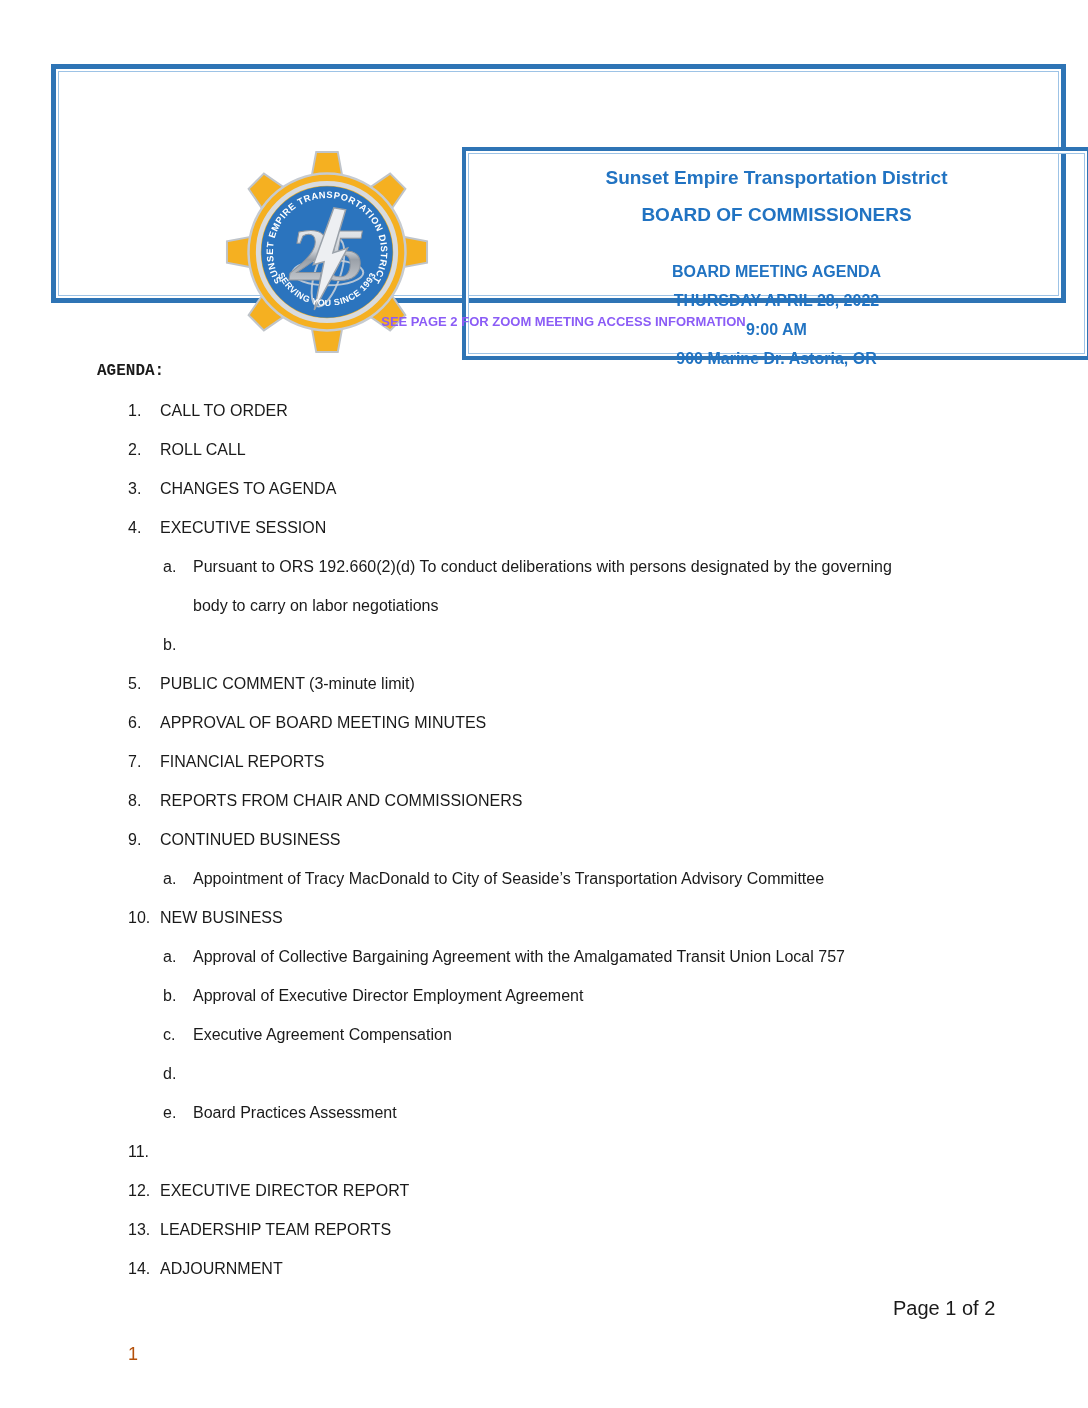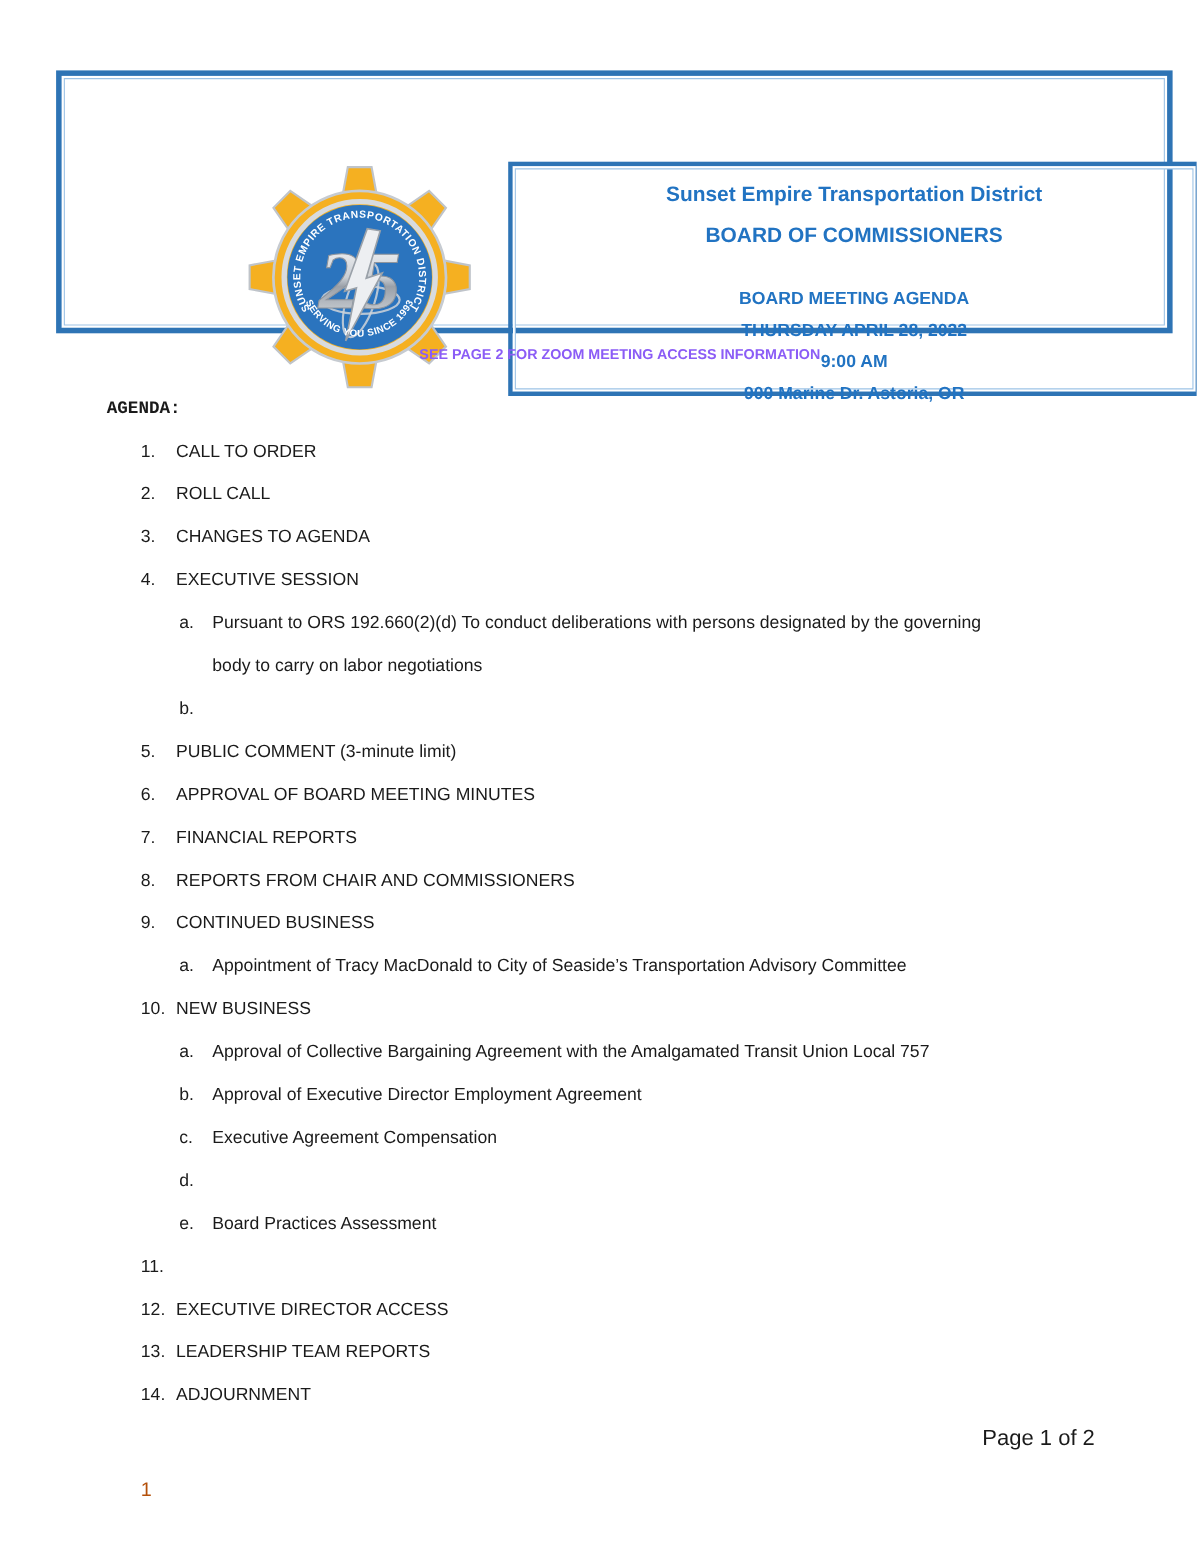--- a/index.html
+++ b/index.html
@@ -266,21 +266,21 @@
         </div>
       </li>
       <li>
         <div class="row">
             <span class="num">11.</span>
           </div>
       </li>
       <li>
         <div class="row">
             <span class="num">12.</span>
-            <div class="txt">EXECUTIVE DIRECTOR ACCESS</div>
+            <div class="txt">EXECUTIVE DIRECTOR REPORT</div>
           </div>
       </li>
       <li>
         <div class="row">
             <span class="num">13.</span>
             <div class="txt">LEADERSHIP TEAM REPORTS</div>
           </div>
       </li>
       <li>
         <div class="row">

